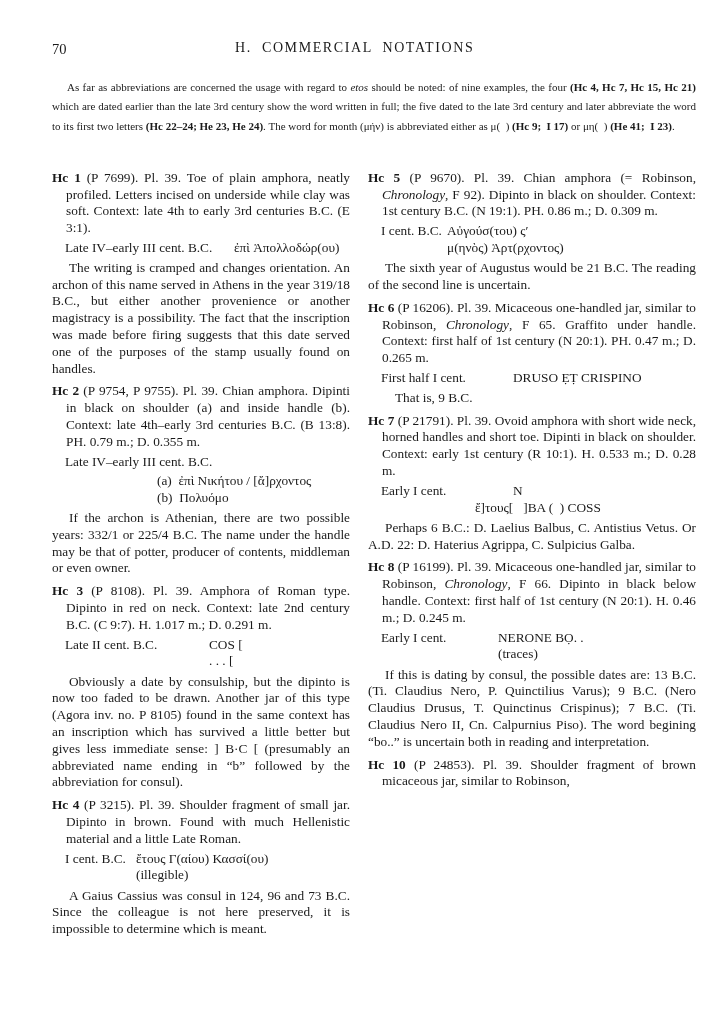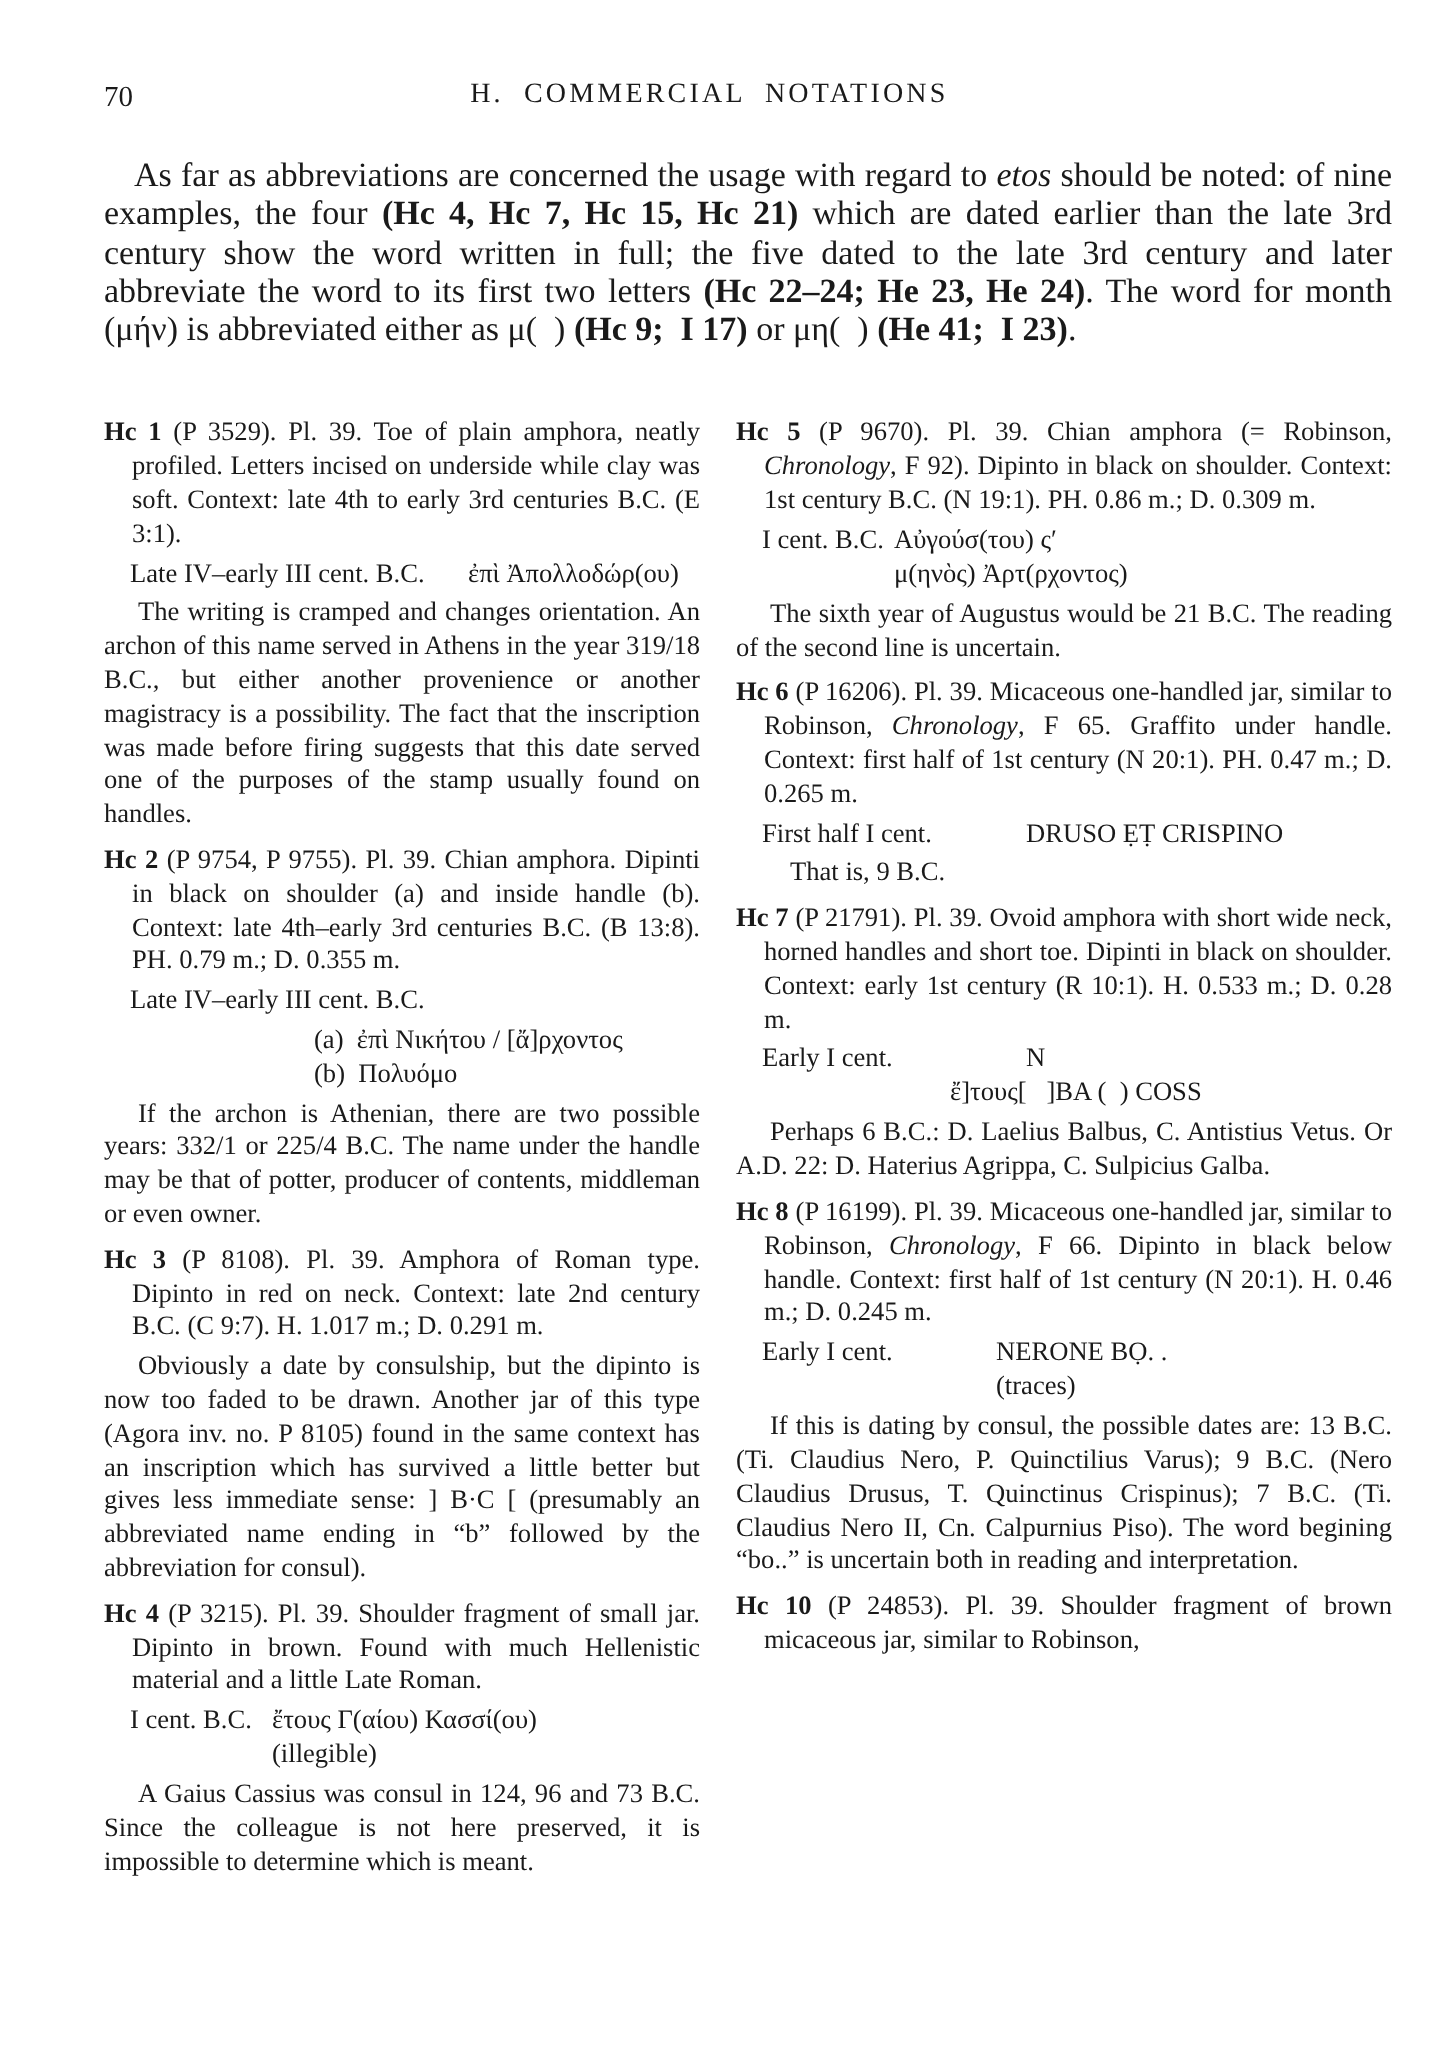--- a/index.html
+++ b/index.html
@@ -9,21 +9,21 @@
     font-family:"Liberation Serif","DejaVu Serif",serif;
   }
   .page { box-sizing:border-box; width:725px; height:1024px; padding:40px 29px 0 52px; }
   .pagehead { position:relative; height:22px; margin-bottom:16px;font-family:Liberation Serif, serif; }
   .pagenum { font-size:14.5px; }
   .ptitle {
     position:absolute; left:47%; top:0; transform:translateX(-50%);
     font-size:14px; letter-spacing:1.6px; word-spacing:5px; white-space:nowrap;
   }
   .intro {
-    margin:16px 0 34px 0; font-size:17px; line-height:19.3px;
+    margin:16px 0 34px 0; font-size:11px; line-height:19.3px;
     text-align:justify; text-indent:15px;
   }
   .cols { display:flex; gap:18px; font-size:13.3px; line-height:16.8px; }
   .col-left  { width:298px; }
   .col-right { width:328px; }
   .entry { margin-bottom:6px; }
   .ehead { margin:0; padding-left:14px; text-indent:-14px; text-align:justify; }
   .eid { font-weight:bold; }
   .daterow { position:relative; padding-left:13px; margin:3px 0; }
   .daterow.h2 { min-height:34px; }
@@ -45,21 +45,21 @@
     <span class="ptitle">H. COMMERCIAL NOTATIONS</span>
   </div>
 
   <p class="intro"><span>As far as abbreviations are concerned the usage with regard to </span><i>etos</i><span> should be noted: of nine examples, the four </span><b>(Hc 4, Hc 7, Hc 15, Hc 21)</b><span> which are dated earlier than the late 3rd century show the word written in full; the five dated to the late 3rd century and later abbreviate the word to its first two letters </span><b>(Hc 22–24; He 23, He 24)</b><span>. The word for month (μήν) is abbreviated either as μ(&nbsp;&nbsp;) </span><b>(Hc 9;&nbsp; I 17)</b><span> or μη(&nbsp;&nbsp;) </span><b>(He 41;&nbsp; I 23)</b><span>.</span></p>
 
   <div class="cols">
 
     <div class="col-left">
 
       <article class="entry">
-        <p class="ehead"><b class="eid">Hc 1</b><span> (P 3529). Pl. 39. Toe of plain amphora, neatly profiled. Letters incised on underside while clay was soft. Context: late 4th to early 3rd centuries B.C. (E 3:1).</span></p>
+        <p class="ehead"><b class="eid">Hc 1</b><span> (P 7699). Pl. 39. Toe of plain amphora, neatly profiled. Letters incised on underside while clay was soft. Context: late 4th to early 3rd centuries B.C. (E 3:1).</span></p>
         <div class="daterow">
           <span>Late IV–early III cent. B.C.</span>
           <span class="ins" style="left:182px">ἐπὶ Ἀπολλοδώρ(ου)</span>
         </div>
         <p class="para">The writing is cramped and changes orientation. An archon of this name served in Athens in the year 319/18 B.C., but either another provenience or another magistracy is a possibility. The fact that the inscription was made before firing suggests that this date served one of the purposes of the stamp usually found on handles.</p>
       </article>
 
       <article class="entry">
         <p class="ehead"><b class="eid">Hc 2</b><span> (P 9754, P 9755). Pl. 39. Chian amphora. Dipinti in black on shoulder (a) and inside handle (b). Context: late 4th–early 3rd centuries B.C. (B 13:8). PH. 0.79 m.; D. 0.355 m.</span></p>
         <div class="daterow">
@@ -67,20 +67,27 @@
         </div>
         <div class="inslines">
           <span class="iline">(a)&nbsp; ἐπὶ Νικήτου / [ἄ]ρχοντος</span>
           <span class="iline">(b)&nbsp; Πολυόμο</span>
         </div>
         <p class="para">If the archon is Athenian, there are two possible years: 332/1 or 225/4 B.C. The name under the handle may be that of potter, producer of contents, middleman or even owner.</p>
       </article>
 
       <article class="entry">
         <p class="ehead"><b class="eid">Hc 3</b><span> (P 8108). Pl. 39. Amphora of Roman type. Dipinto in red on neck. Context: late 2nd century B.C. (C 9:7). H. 1.017 m.; D. 0.291 m.</span></p>
+        <div class="daterow h2">
+          <span>Late II cent. B.C.</span>
+          <span class="ins" style="left:157px">
+            <span class="iline">COS [</span>
+            <span class="iline">. . . [</span>
+          </span>
+        </div>
         <p class="para">Obviously a date by consulship, but the dipinto is now too faded to be drawn. Another jar of this type (Agora inv. no. P 8105) found in the same context has an inscription which has survived a little better but gives less immediate sense: ] B·C [ (presumably an abbreviated name ending in “b” followed by the abbreviation for consul).</p>
       </article>
 
       <article class="entry">
         <p class="ehead"><b class="eid">Hc 4</b><span> (P 3215). Pl. 39. Shoulder fragment of small jar. Dipinto in brown. Found with much Hellenistic material and a little Late Roman.</span></p>
         <div class="daterow h2">
           <span>I cent. B.C.</span>
           <span class="ins" style="left:84px">
             <span class="iline">ἔτους Γ(αίου) Κασσί(ου)</span>
             <span class="iline">(illegible)</span>

